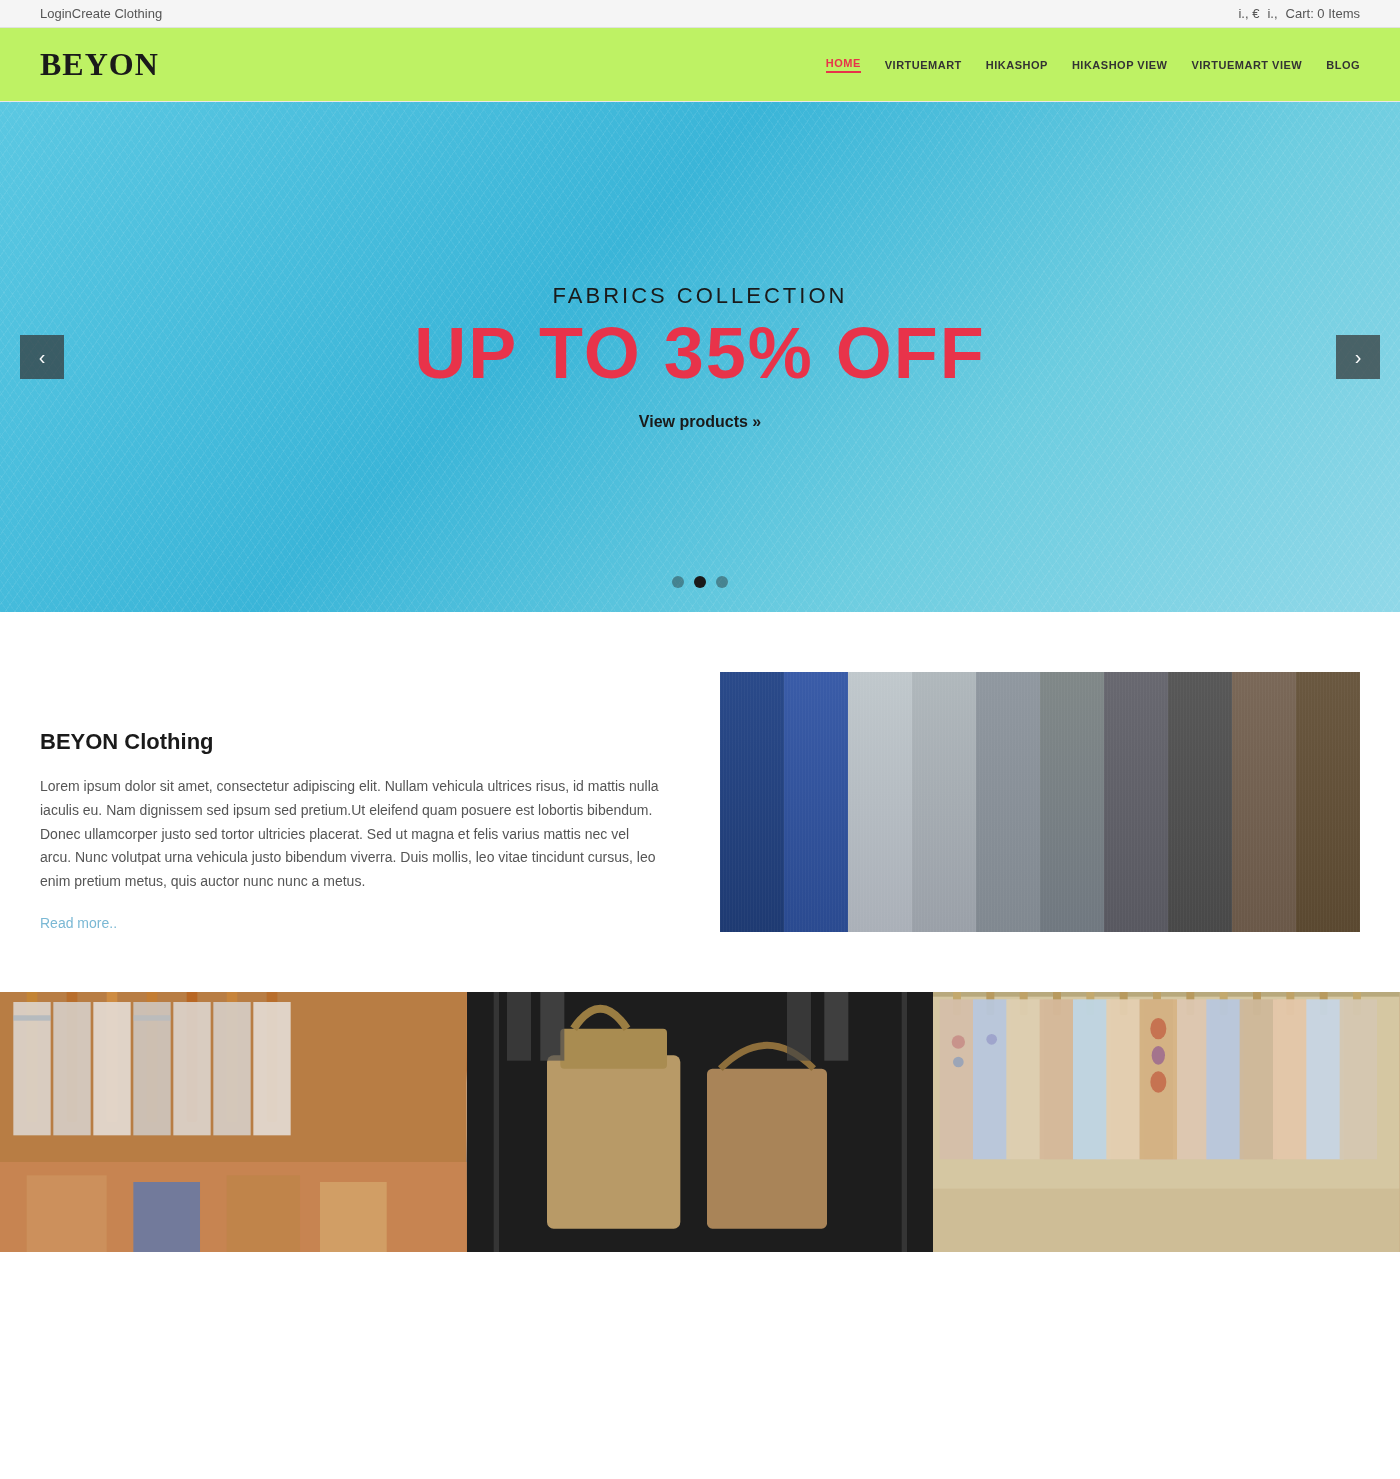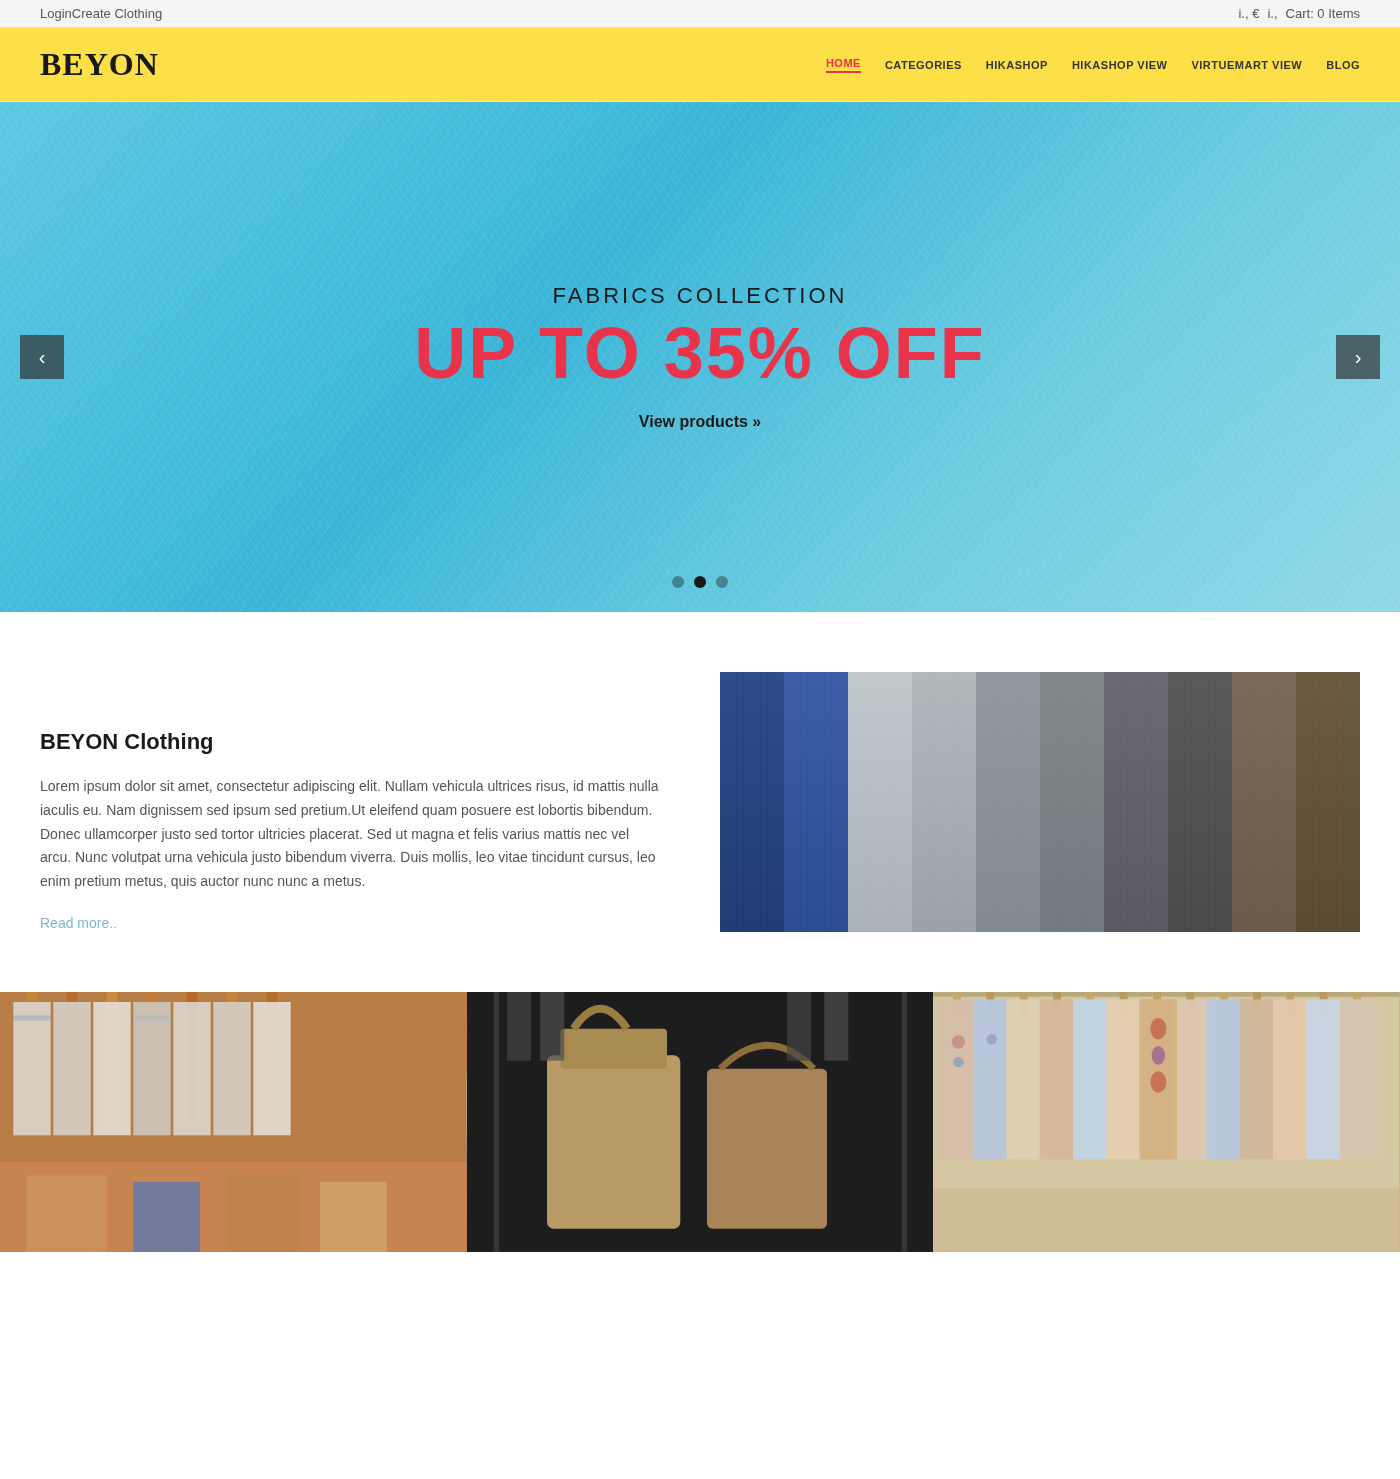--- a/index.html
+++ b/index.html
@@ -21,21 +21,21 @@
     .topbar-right { display: flex; align-items: center; gap: 8px; }
     .topbar-right a { color: #555; text-decoration: none; }
 
     
     .header {
       display: flex;
       justify-content: space-between;
       align-items: center;
       padding: 18px 40px;
       border-bottom: 1px solid #e8e8e8;
-      background: #fde047;
+      background: #bef264;
     }
     .logo {
       font-size: 32px;
       font-weight: 900;
       color: #1a1a1a;
       letter-spacing: 1px;
       font-family: Georgia, serif;
     }
     .nav {
       display: flex;
@@ -281,21 +281,21 @@
     <span>i., €</span>
     <span>i.,</span>
     <a href="#">Cart: 0 Items</a>
   </div>
 </div>
 
 <header class="header">
   <div class="logo">BEYON</div>
   <nav class="nav">
     <a href="#" class="active">HOME</a>
-    <a href="#">CATEGORIES</a>
+    <a href="#">VIRTUEMART</a>
     <a href="#">HIKASHOP</a>
     <a href="#">HIKASHOP VIEW</a>
     <a href="#">VIRTUEMART VIEW</a>
     <a href="#">BLOG</a>
   </nav>
 </header>
 
 <section class="hero">
   <div class="hero-bg"></div>
   <button class="slider-btn slider-btn-left">

